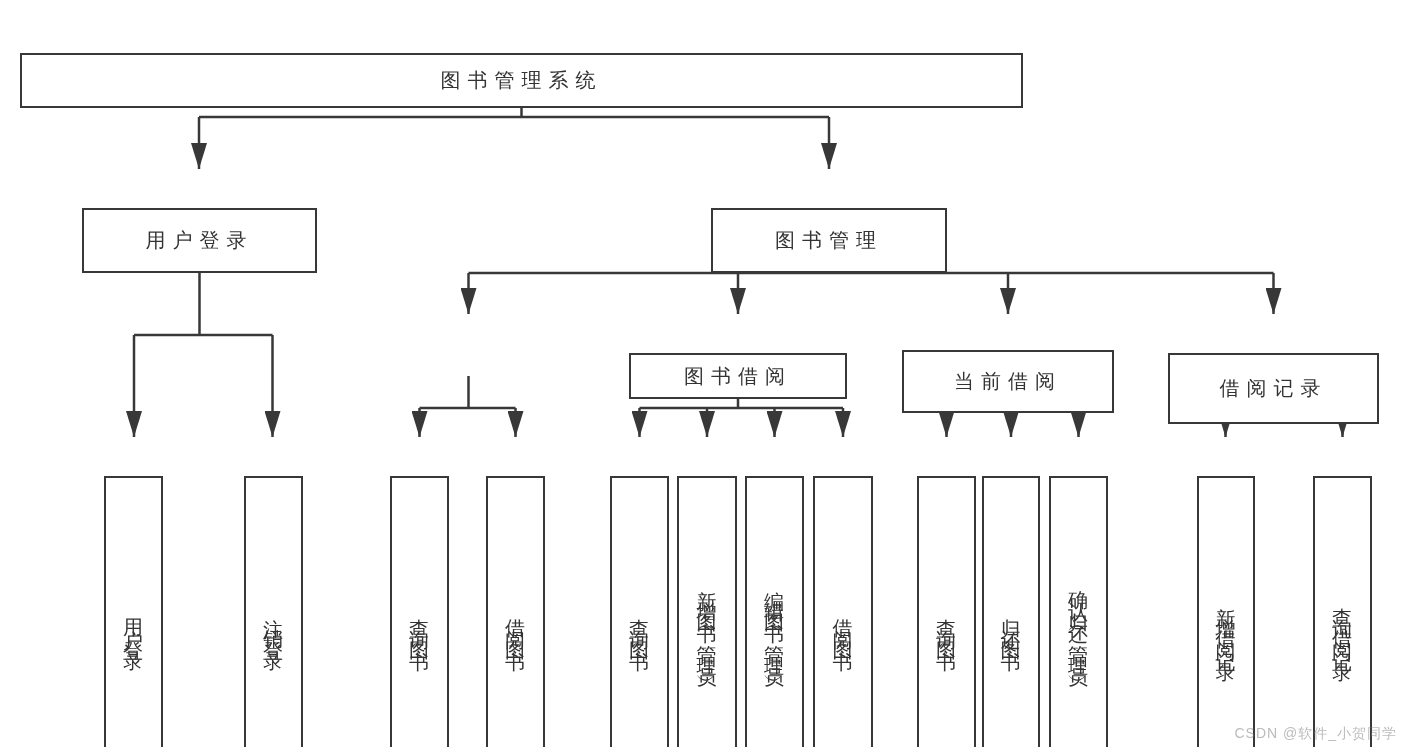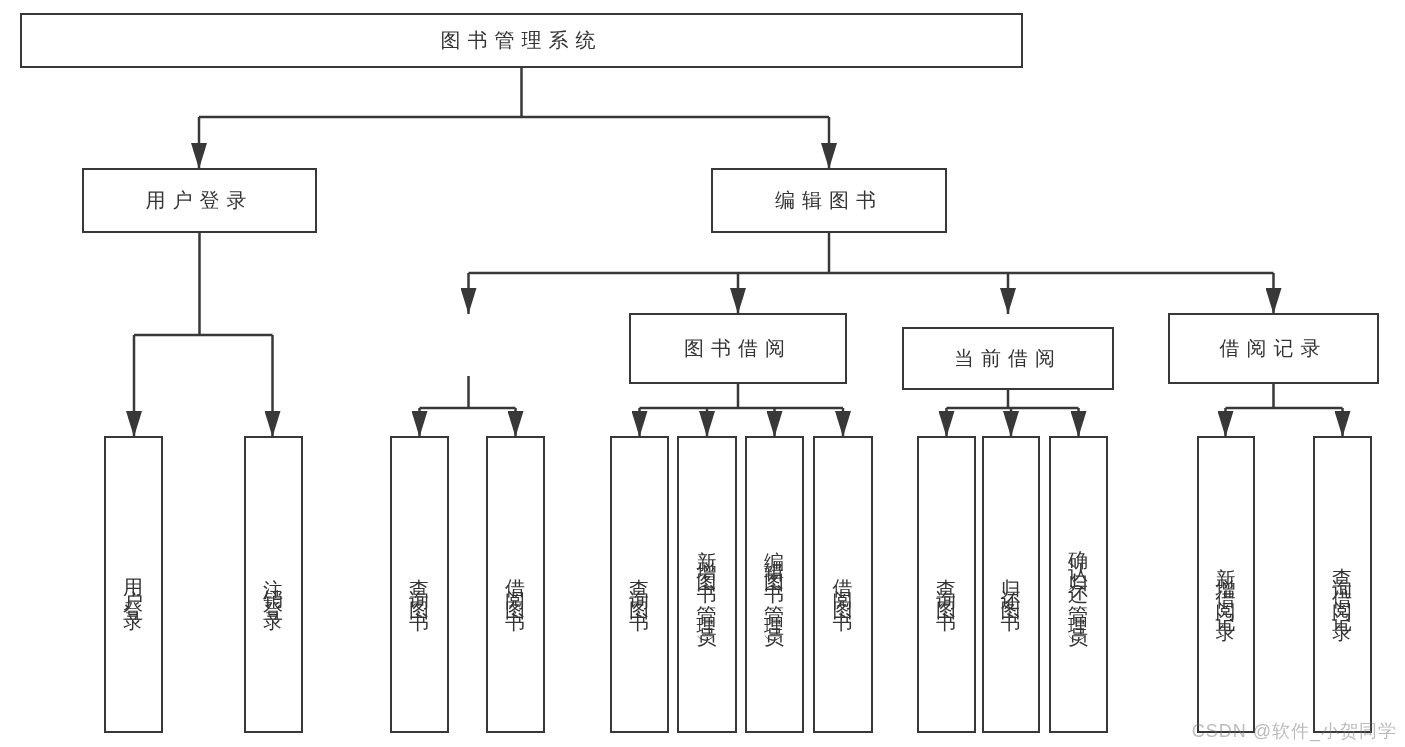--- a/index.html
+++ b/index.html
@@ -6,29 +6,30 @@
   .canvas {
     position:relative; width:1405px; height:747px; background:#ffffff;
     font-family:"Liberation Sans", sans-serif; overflow:hidden;
   }
   .connectors { position:absolute; left:0; top:0; width:1405px; height:747px; }
   .node {
     position:absolute; box-sizing:border-box;
     border:2.5px solid #383838; background:#ffffff;
     display:flex; align-items:center; justify-content:center;
     color:#333333;
+    margin-top:40px;
   }
   .node.h span { font-size:20px; letter-spacing:7px; white-space:nowrap; }
   .node.v span {
     writing-mode:vertical-rl; text-orientation:mixed;
     font-size:20px; letter-spacing:11px; line-height:1; white-space:nowrap;
   }
   .watermark {
     position:absolute; right:8px; bottom:4px;
-    font-size:18px; letter-spacing:1px;
+    font-size:14px; letter-spacing:1px;
     color:rgba(120,120,120,0.50); z-index:5;
   }
 </style>
 </head>
 <body>
 
 <div class="canvas">
 
   <svg class="connectors" viewBox="0 0 1405 747" xmlns="http://www.w3.org/2000/svg">
     <defs>
@@ -88,27 +89,27 @@
   </svg>
 
   <div class="node h" style="left:20px;top:13px;width:1003px;height:55px">
     <span>图书管理系统</span>
   </div>
 
   <div class="node h" style="left:82px;top:168px;width:235px;height:65px">
     <span>用户登录</span>
   </div>
   <div class="node h" style="left:711px;top:168px;width:236px;height:65px">
-    <span>编辑图书</span>
+    <span>图书管理</span>
   </div>
 
-  <div class="node h" style="left:629px;top:313px;width:218px;height:71px">
+  <div class="node h" style="left:629px;top:313px;width:218px;height:46px">
     <span>图书借阅</span>
   </div>
-  <div class="node h" style="left:902px;top:327px;width:212px;height:63px">
+  <div class="node h" style="left:902px;top:310px;width:212px;height:63px">
     <span>当前借阅</span>
   </div>
   <div class="node h" style="left:1168px;top:313px;width:211px;height:71px">
     <span>借阅记录</span>
   </div>
 
   <div class="node v" style="left:104px;top:436px;width:59px;height:297px">
     <span>用户登录</span>
   </div>
   <div class="node v" style="left:244px;top:436px;width:59px;height:297px">

